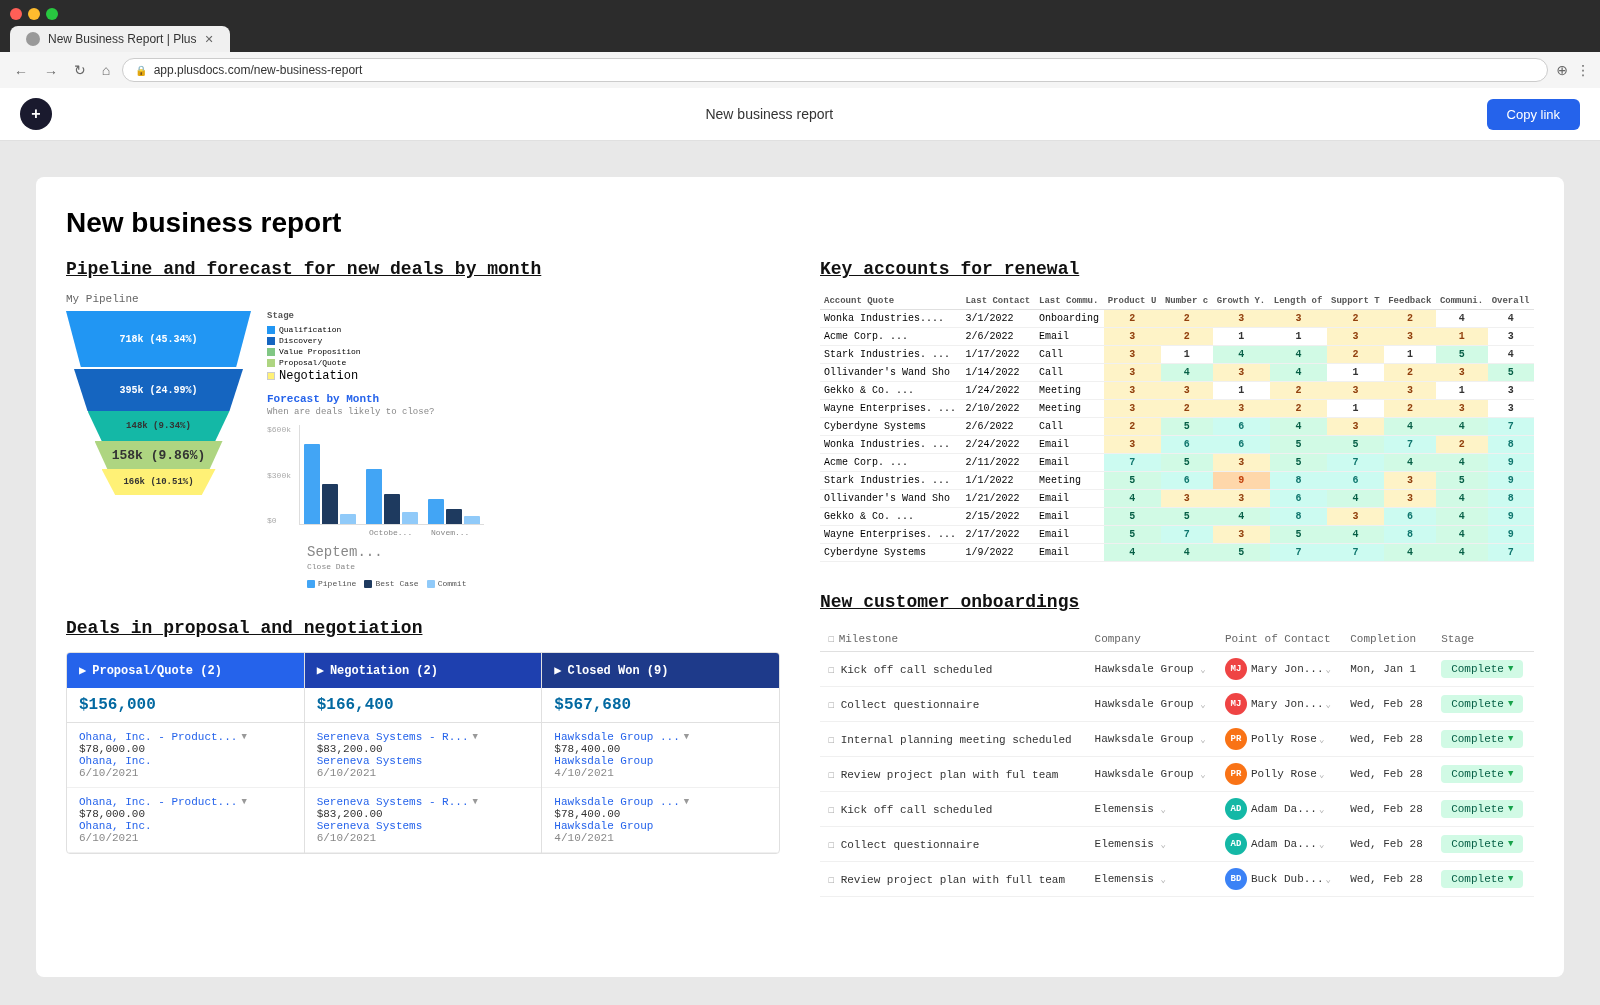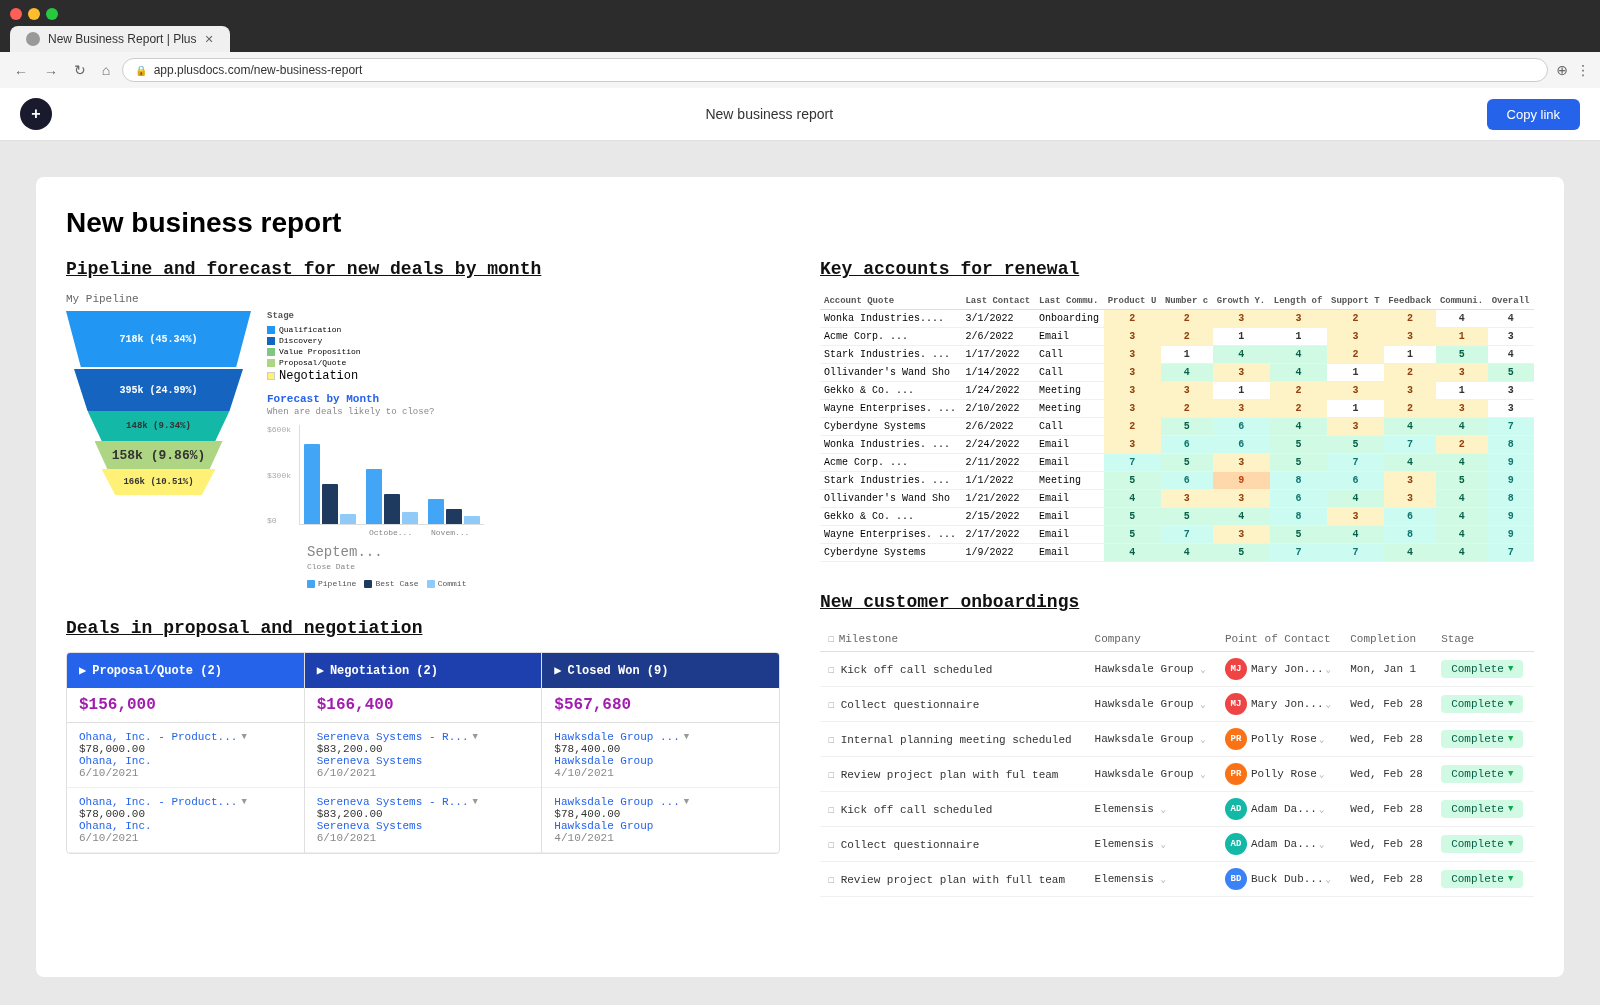--- a/index.html
+++ b/index.html
@@ -83,21 +83,21 @@
     .stage-dot { width: 8px; height: 8px; }
 
     
     .deals-section { margin-top: 30px; }
     .deals-columns { display: flex; gap: 0; border: 1px solid #e0e0e0; border-radius: 4px; overflow: hidden; }
     .deal-col { flex: 1; }
     .deal-col-header { padding: 10px 12px; display: flex; align-items: center; gap: 6px; font-size: 12px; font-weight: 600; color: white; }
     .header-blue { background: #2563eb; }
     .header-dark { background: #1e40af; }
     .header-navy { background: #1e3a8a; }
-    .deal-col-total { padding: 8px 12px; font-size: 16px; font-weight: 700; color: #a21caf; border-bottom: 1px solid #e0e0e0; }
+    .deal-col-total { padding: 8px 12px; font-size: 16px; font-weight: 700; color: #0369a1; border-bottom: 1px solid #e0e0e0; }
     .deal-item { padding: 8px 12px; border-bottom: 1px solid #f0f0f0; font-size: 11px; }
     .deal-name { color: #2563eb; display: flex; align-items: center; gap: 4px; }
     .deal-amount { color: #333; }
     .deal-company { color: #2563eb; }
     .deal-date { color: #888; }
     .col-divider { width: 1px; background: #e0e0e0; }
 
     
     .accounts-table { width: 100%; border-collapse: collapse; font-size: 10px; }
     .accounts-table th { padding: 3px 4px; text-align: left; font-size: 9px; color: #555; font-weight: 600; white-space: nowrap; border-bottom: 1px solid #e0e0e0; }

